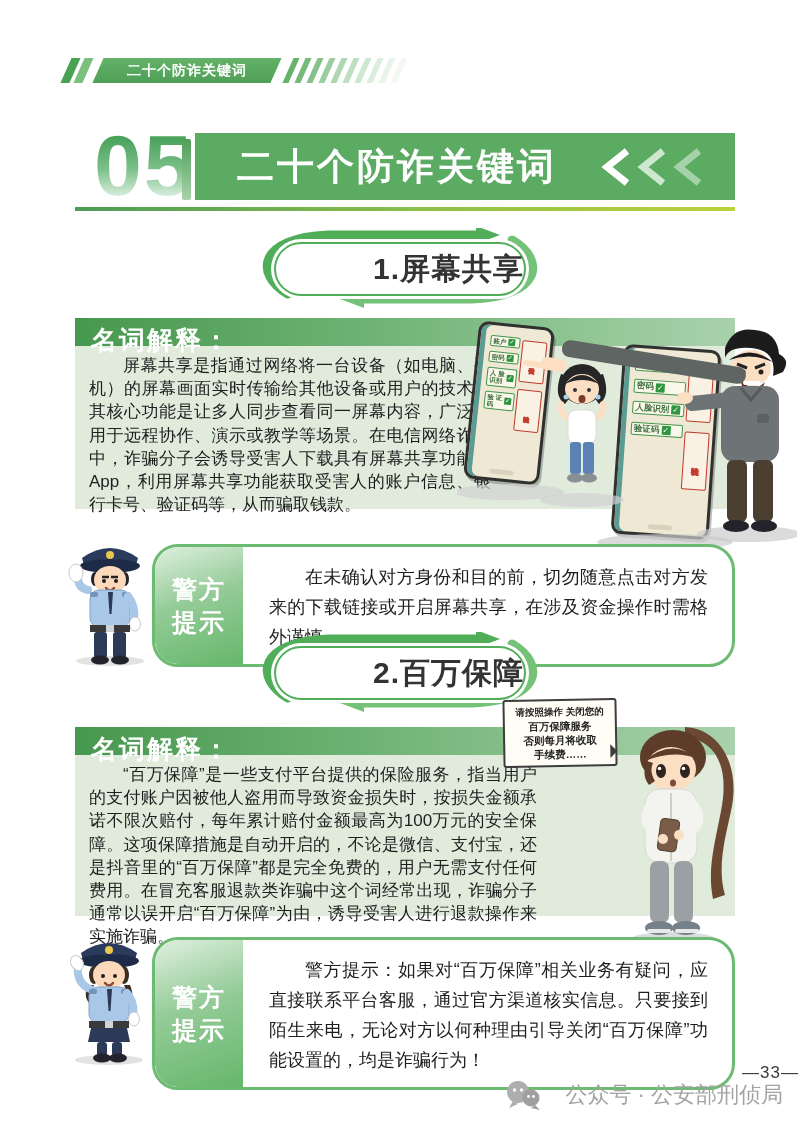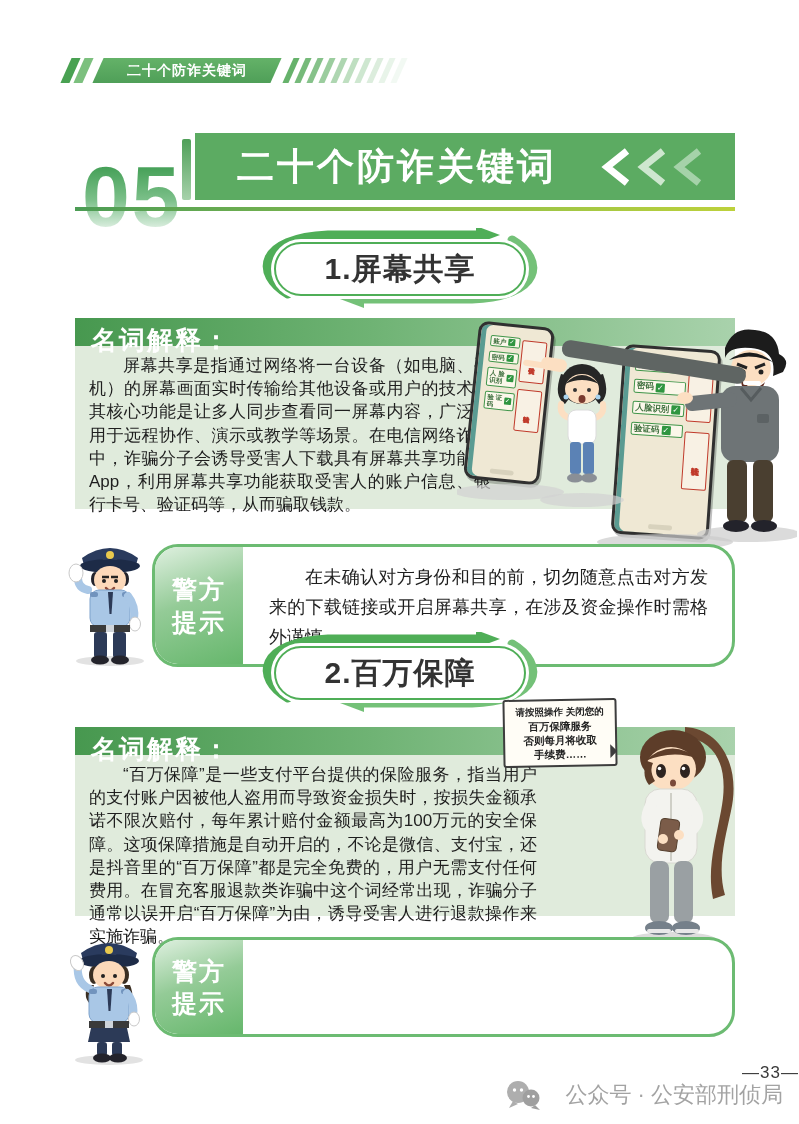--- a/index.html
+++ b/index.html
@@ -18,37 +18,37 @@
   .mini-slash.s2 { background:#7cc07e; margin-right:10px; }
   .mini-bar { position:relative; width:178px; height:25px; transform:skewX(-24deg);
     background:linear-gradient(180deg,#64b268,#4f9f58); }
   .mini-bar span { position:absolute; inset:0; transform:skewX(24deg);
     color:#fff; font-size:14px; font-weight:700; letter-spacing:1px;
     display:flex; align-items:center; justify-content:center; }
   .mini-stripes { display:flex; margin-left:12px; }
   .mini-stripes i { width:6px; height:25px; background:#5eae63; transform:skewX(-24deg); margin-right:6px; }
 
   
-  .chapter-number { left:82px; top:122px; font-size:86px; font-weight:800; line-height:1;
+  .chapter-number { left:94px; top:122px; font-size:86px; font-weight:800; line-height:1;
     background:linear-gradient(180deg,#2f9343 0%,#7cc08a 55%,#e9f5ec 92%,#ffffff 100%);
-    -webkit-background-clip:text; background-clip:text; color:transparent; letter-spacing:2px;margin-top:31px; }
+    -webkit-background-clip:text; background-clip:text; color:transparent; letter-spacing:2px; }
   .title-vbar { left:182px; top:139px; width:9px; height:61px; border-radius:2px;
     background:linear-gradient(180deg,#4f9f58,#a7d2ab); }
   .main-banner { left:195px; top:133px; width:540px; height:67px; background:#5cab62;
     display:flex; align-items:center; }
   .main-banner-title { margin-left:42px; color:#fff; font-size:37px; font-weight:700; letter-spacing:3px; }
   .banner-chevrons { margin-left:auto; margin-right:26px; height:40px; }
   .title-underline { left:75px; top:207px; width:660px; height:4px;
     background:linear-gradient(90deg,#4c9c55 0%,#8fc04b 55%,#bdd13b 100%); }
 
   
   .pill-wrap { left:244px; width:312px; height:80px; }
   .pill-arrows { position:absolute; inset:0; }
   .pill { position:absolute; left:30px; right:30px; top:14px; bottom:12px; background:#fff;
-    border:2.5px solid #4fae57; border-radius:28px; display:flex; align-items:center; justify-content:center;
+    border:2.5px solid #4fae57; border-radius:28px; display:flex; align-items:center; justify-content:flex-end;
     box-shadow:0 0 0 3px #ffffff; }
   .pill span { font-size:30px; font-weight:800; color:#333; letter-spacing:1px; }
 
   
   .def-block { left:75px; width:660px; }
   .def-header { height:28px; line-height:44px; padding-left:16px;
     background:linear-gradient(90deg,#47984f 0%,#6fb374 45%,#a9d2ac 100%);
     color:#fff; font-size:26px; font-weight:800; letter-spacing:2px; }
   .def-body { background:#e0ebdc; color:#1e1e1e; font-size:17px; line-height:23.2px;
     text-align:justify; }
@@ -393,20 +393,23 @@
   <rect x="37" y="117" width="10" height="14" rx="3" fill="#2c3a57"></rect>
   <rect x="52" y="117" width="10" height="14" rx="3" fill="#2c3a57"></rect>
   <ellipse cx="42" cy="133" rx="9" ry="4.5" fill="#23232b"></ellipse>
   <ellipse cx="58" cy="133" rx="9" ry="4.5" fill="#23232b"></ellipse>
 </svg>
 <div class="abs tip-box tip2-box">
   <div class="tip-label">
     <span>警方</span>
     <span>提示</span>
   </div>
+  <div class="tip-text">
+    <p>警方提示：如果对“百万保障”相关业务有疑问，应直接联系平台客服，通过官方渠道核实信息。只要接到陌生来电，无论对方以何种理由引导关闭“百万保障”功能设置的，均是诈骗行为！</p>
+  </div>
 </div>
 
 <div class="abs page-number">—33—</div>
 <div class="abs footer-brand">
   <svg width="36" height="30" viewBox="0 0 36 30">
     <circle cx="13" cy="12" r="11" fill="#aeaeae"></circle>
     <path d="M8 21 l-4 7 9 -4 Z" fill="#aeaeae"></path>
     <circle cx="9.5" cy="10" r="1.7" fill="#fff"></circle>
       <circle cx="16.5" cy="10" r="1.7" fill="#fff"></circle>
     <circle cx="26" cy="18" r="8.5" fill="#9f9f9f"></circle>

